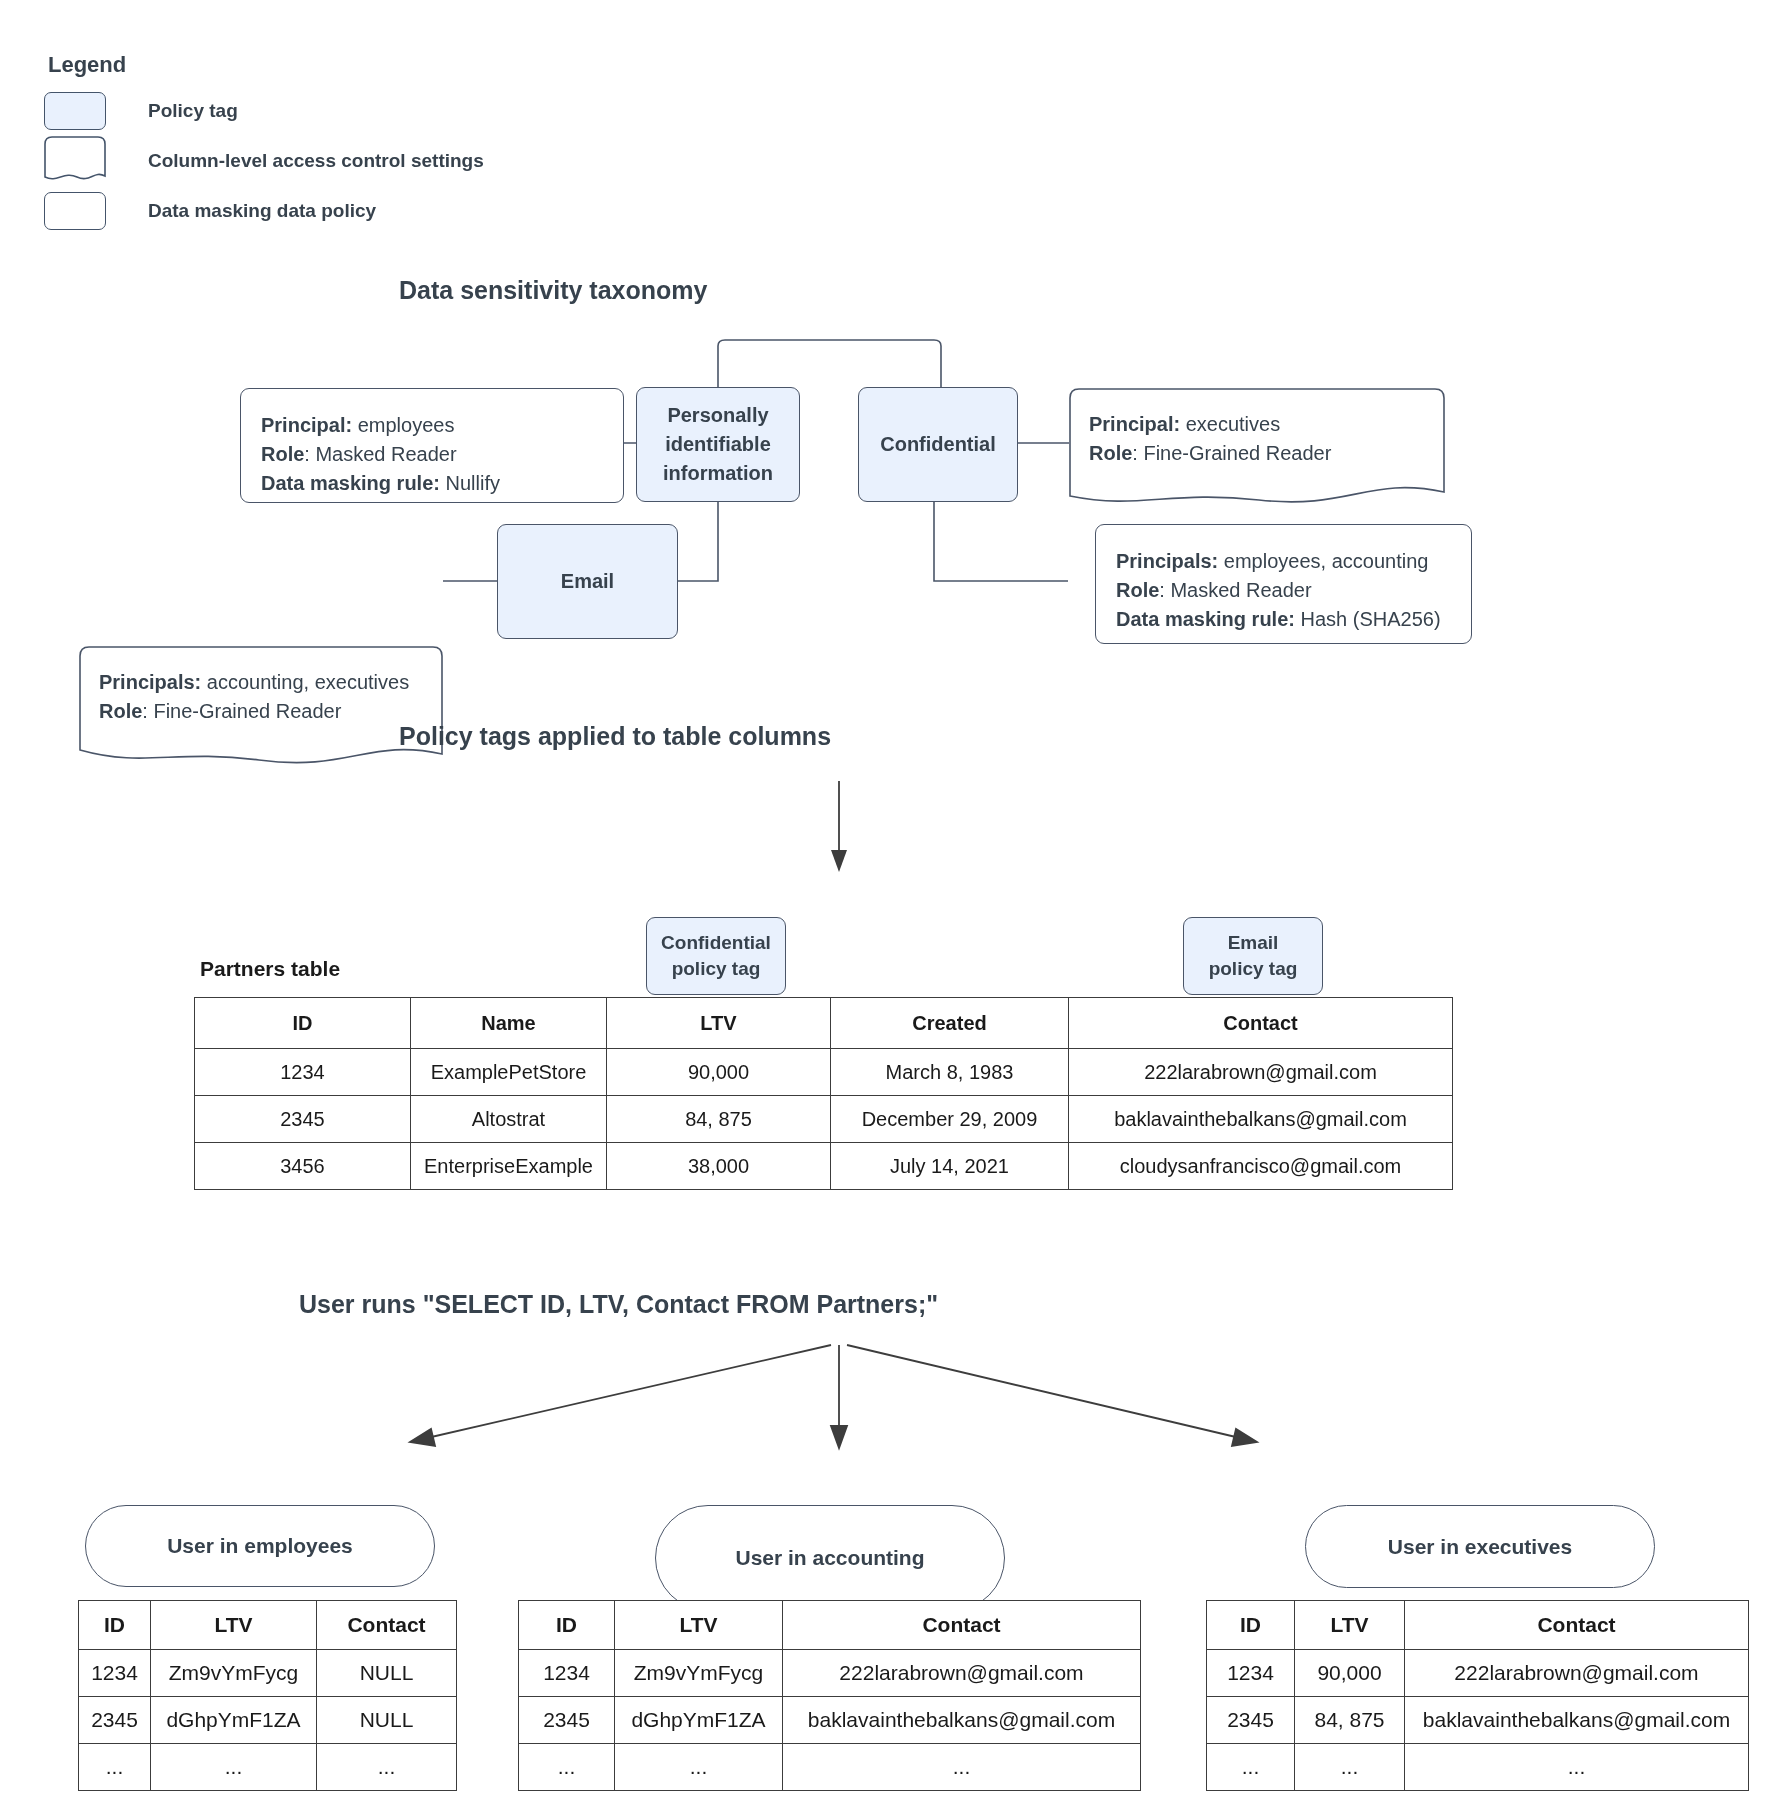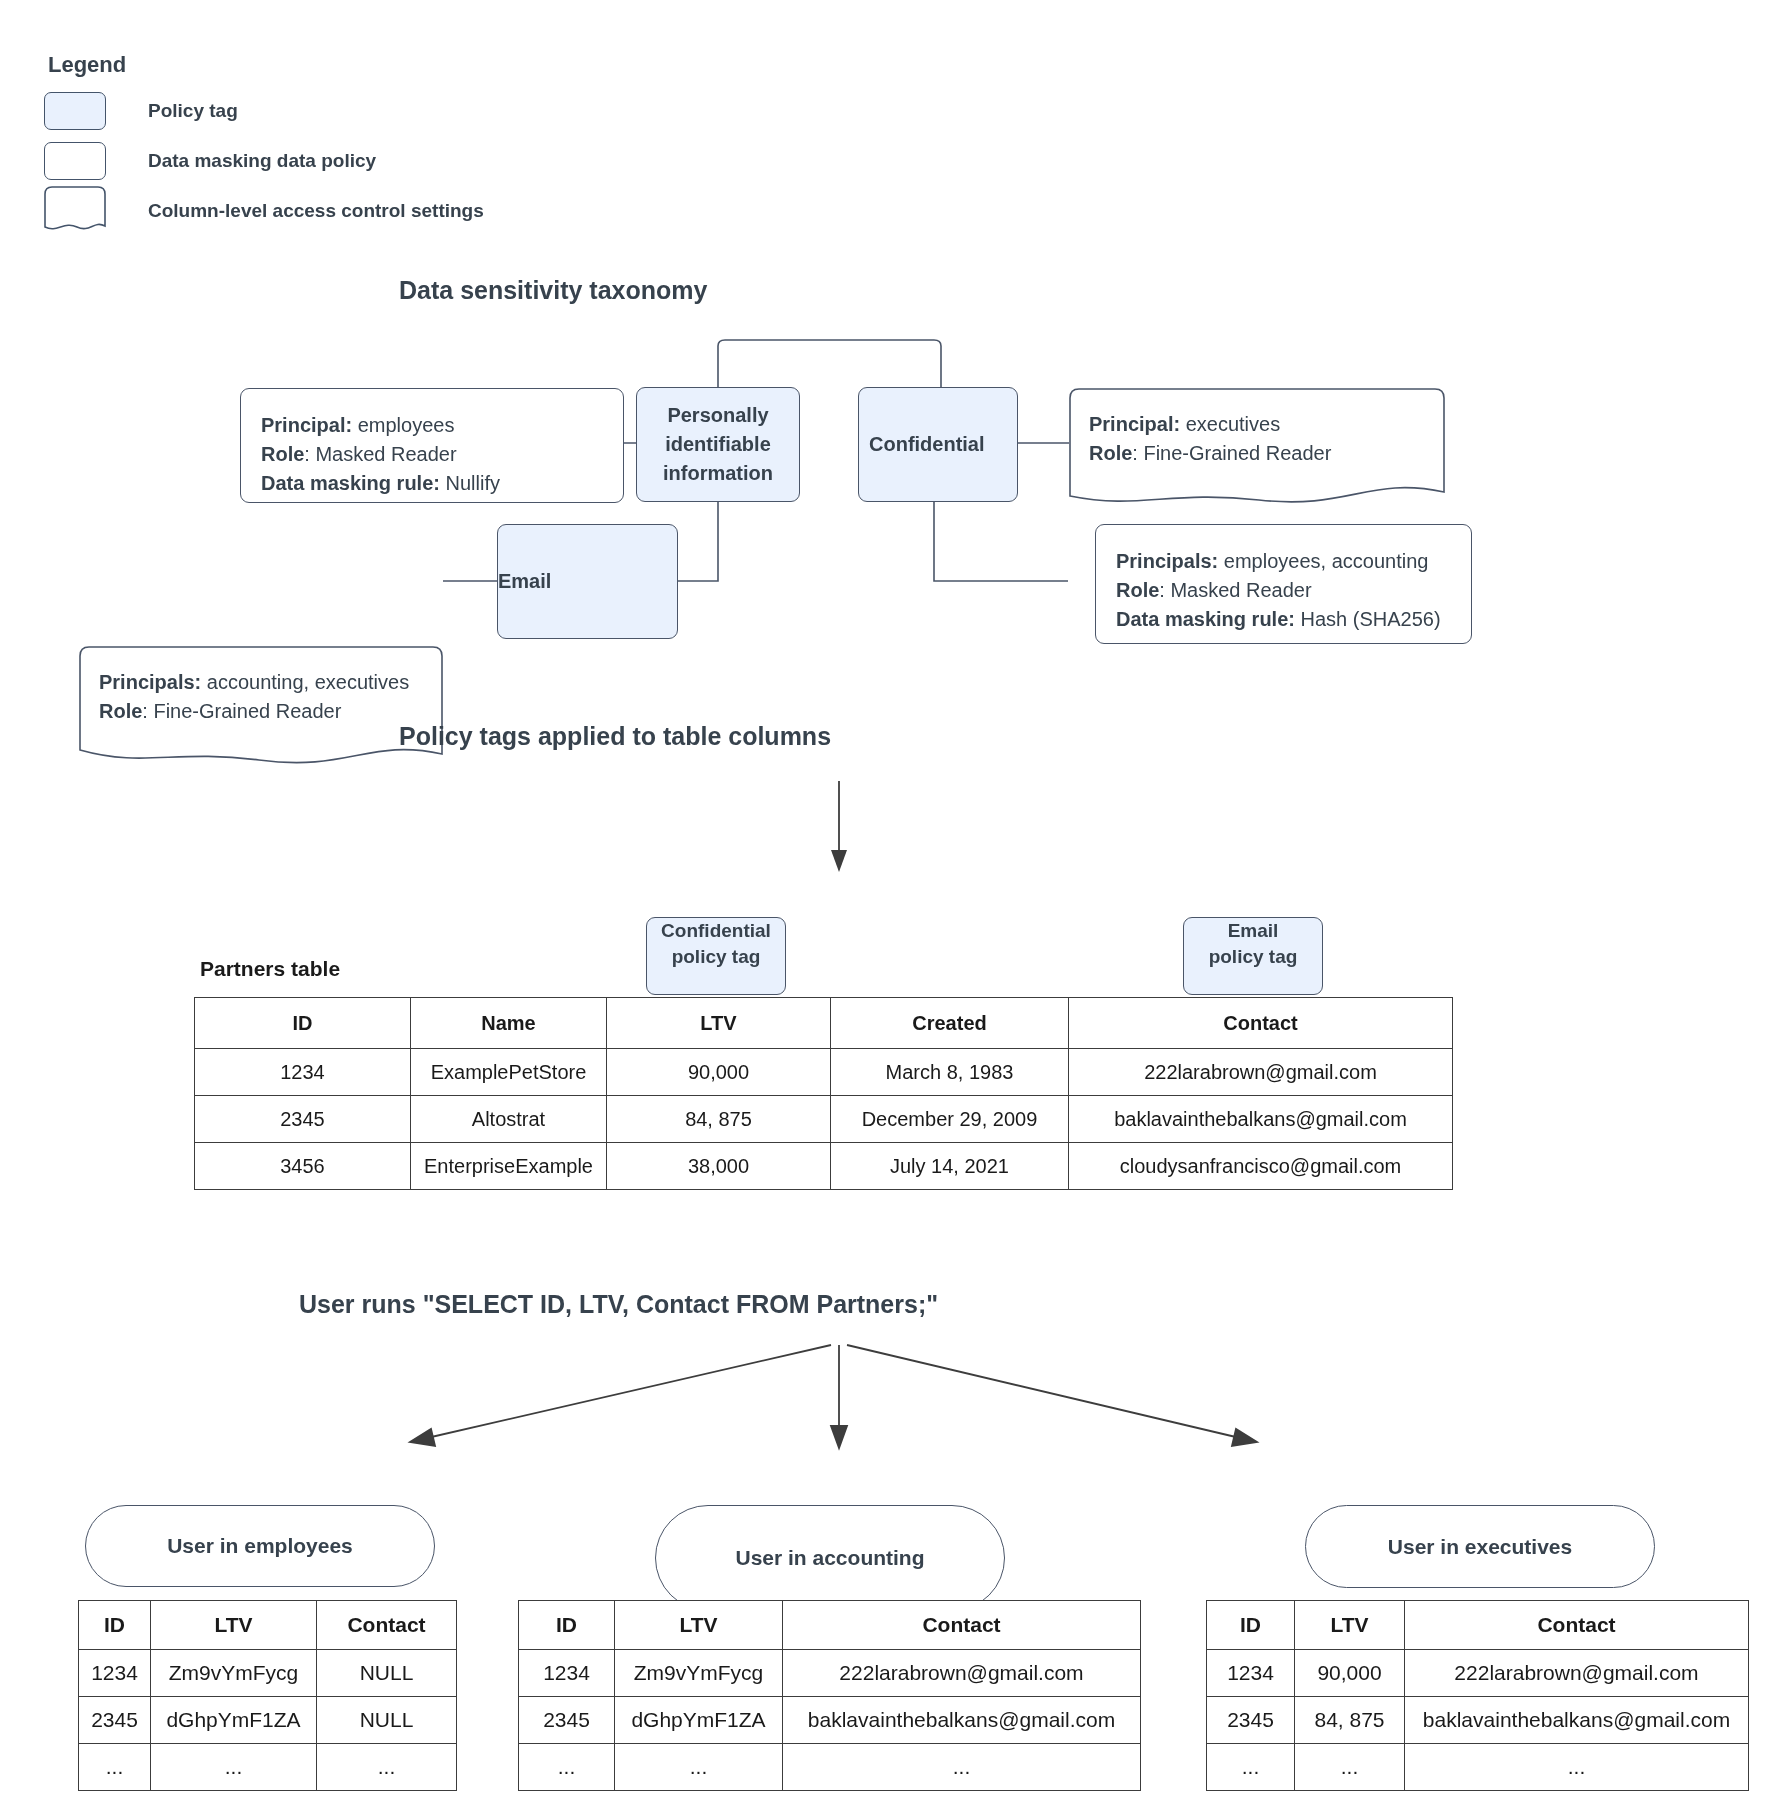--- a/index.html
+++ b/index.html
@@ -50,21 +50,21 @@
     border: 1.6px solid #4a5568;
     border-radius: 9px;
     background: #ffffff;
     font-size: 20px;
     color: #37424d;
     line-height: 1.45;
   }
   .node.tag {
     background: #e9f1fd;
     font-weight: bold;
-    display: flex; align-items: center; 
+    display: flex; align-items: center; justify-content: center;
     text-align: center;
   }
   .node.policy {
     padding: 22px 20px;
     margin-left: 27px;
   }
   .node b { font-weight: bold; }
 
   
   .wavebox { position: relative; }
@@ -109,35 +109,35 @@
 </style>
 </head>
 <body>
 
 <div class="abs" id="legend">
   <div class="legend-title">Legend</div>
 
   <div class="legend-row">
     <div class="legend-swatch tag"></div>
     <div class="legend-label">Policy tag</div>
-  </div>
-
-  <div class="legend-row">
-    <div class="legend-swatch policy"></div>
-    <div class="legend-label">Data masking data policy</div>
   </div>
 
   <div class="legend-row">
     <div class="legend-wave-wrap">
       <svg width="62" height="48" viewBox="0 0 62 48" style="position:absolute;left:0;top:-2px;">
         <path d="M 1,8 Q 1,1 8,1 L 54,1 Q 61,1 61,8 L 61,40
                  C 50,34 46,47 33,41 C 20,35 13,47 1,41 Z" fill="#ffffff" stroke="#44546a" stroke-width="1.6"></path>
       </svg>
     </div>
     <div class="legend-label">Column-level access control settings</div>
+  </div>
+
+  <div class="legend-row">
+    <div class="legend-swatch policy"></div>
+    <div class="legend-label">Data masking data policy</div>
   </div>
 </div>
 
 <div class="abs section-title" style="left:399px; top:276px; width:980px;">Data sensitivity taxonomy</div>
 
 <div class="abs" style="left:0;top:0;width:1778px;height:700px;pointer-events:none;">
   <svg width="1778" height="700" style="position:absolute;left:0;top:0;">
     <g fill="none" stroke="#4a5568" stroke-width="1.6">
 
       <path d="M 718,387 L 718,346 Q 718,340 725,340 L 934,340 Q 941,340 941,346 L 941,387"></path>

